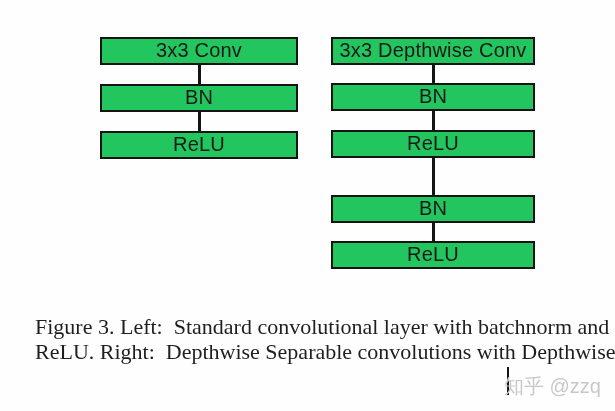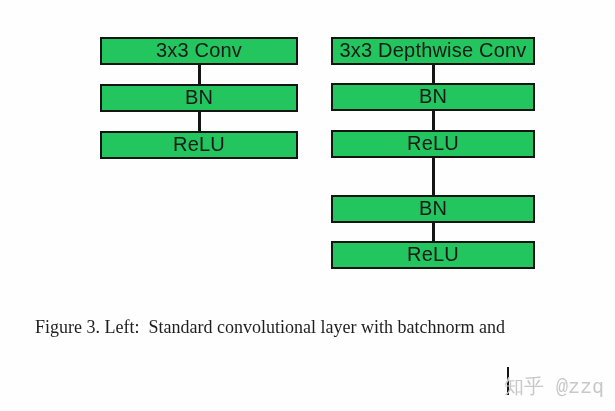--- a/index.html
+++ b/index.html
@@ -42,40 +42,40 @@
     margin: 0 auto;
   }
   .col-left .conn { height: 19px; }
   .col-right .conn { height: 18.4px; }
   .caption {
     position: absolute;
     left: 35px;
     top: 315px;
     width: 560px;
     font-family: "Liberation Serif", serif;
-    font-size: 18px;
+    font-size: 22px;
     line-height: 24.5px;
     color: #1e1e1e;
   }
   .caption-line {
     white-space: pre;
   }
   .text-cursor {
     position: absolute;
     left: 507px;
     top: 367px;
     width: 2px;
     height: 28px;
     background: #141414;
   }
   .watermark {
     position: absolute;
     left: 504px;
     top: 373px;
-    font-family: Liberation Mono, monospace;
+    font-family: Liberation Sans, sans-serif;
     font-size: 20px;
     color: #c8c8c8;
     white-space: nowrap;
     text-align: right;
   }
 </style>
 </head>
 <body>
 
 <div class="screen">
@@ -112,19 +112,20 @@
       <span>BN</span>
     </div>
     <div class="conn"></div>
     <div class="node">
       <span>ReLU</span>
     </div>
   </div>
 
   <div class="caption">
     <div class="caption-line">Figure 3. Left:  Standard convolutional layer with batchnorm and</div>
+    <div class="caption-line">ReLU. Right:  Depthwise Separable convolutions with Depthwise</div>
   </div>
 
   <div class="text-cursor"></div>
 
   <div class="watermark">知乎 @zzq</div>
 
 </div>
 
 </body></html>

